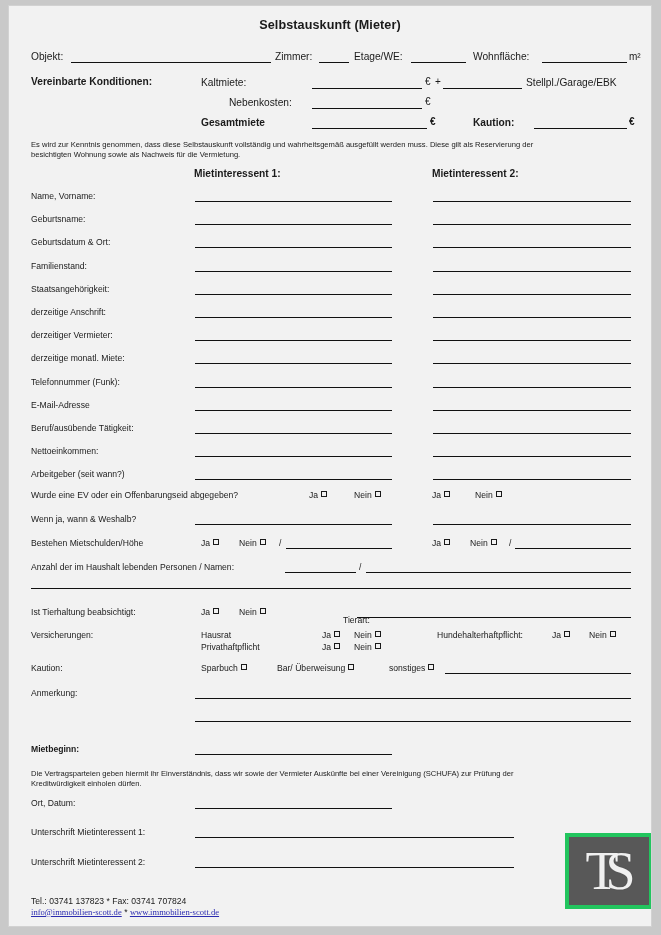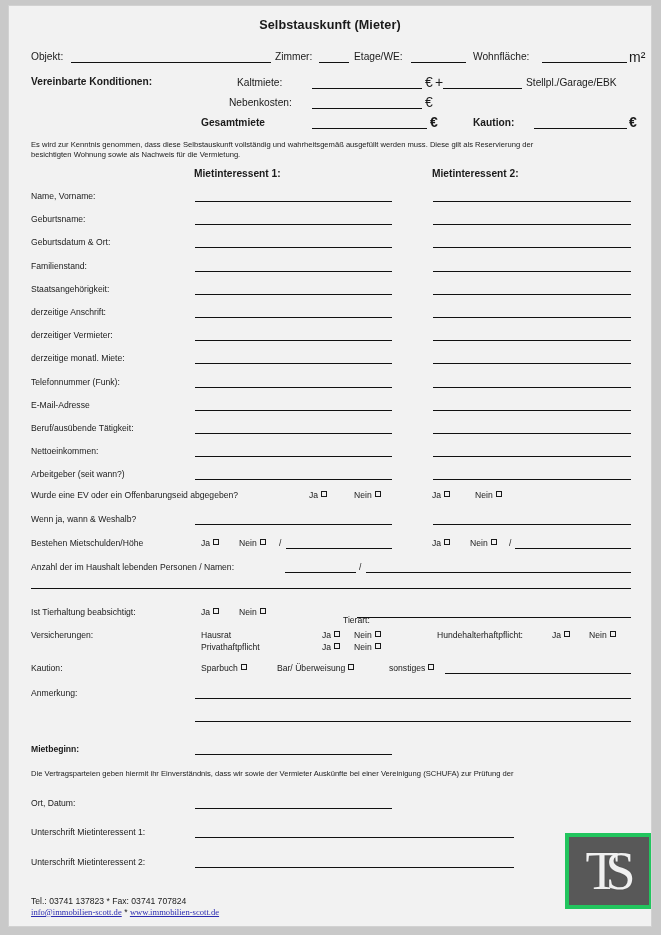--- a/index.html
+++ b/index.html
@@ -23,21 +23,21 @@
     background: #f2f2f2;
     border: 1px solid #d2d2d2;
     box-sizing: border-box;
     overflow: hidden;
   }
   .abs { position: absolute; }
 
   
   .t7  { font-size: 7.6px; line-height: 10px; }
   .t8  { font-size: 8.6px; line-height: 11px; }
-  .t9  { font-size: 14px; line-height: 12px; }
+  .t9  { font-size: 10px; line-height: 12px; }
   .t10 { font-size: 10.2px; line-height: 13px; }
   .bold { font-weight: bold; }
 
   .title {
     width: 100%;
     text-align: center;
     top: 12px;
     left: 0;
     font-size: 12.6px;
     font-weight: bold;
@@ -117,21 +117,21 @@
 
   <div class="abs t10" style="left:345px; top:44px;">Etage/WE:</div>
   <div class="line abs" style="left:402px; top:56px; width:55px;"></div>
 
   <div class="abs t10" style="left:464px; top:44px;">Wohnfläche:</div>
   <div class="line abs" style="left:533px; top:56px; width:85px;"></div>
   <div class="abs t9" style="left:620px; top:45px;">m²</div>
 
   <div class="abs t10 bold" style="left:22px; top:69px;">Vereinbarte Konditionen:</div>
 
-  <div class="abs t10" style="left:192px; top:70px;margin-left:36px;">Kaltmiete:</div>
+  <div class="abs t10" style="left:192px; top:70px;">Kaltmiete:</div>
   <div class="line abs" style="left:303px; top:82px; width:110px;"></div>
   <div class="abs t9" style="left:416px; top:70px;">€</div>
   <div class="abs t9" style="left:426px; top:70px;">+</div>
   <div class="line abs" style="left:434px; top:82px; width:79px;"></div>
   <div class="abs t10" style="left:517px; top:70px;">Stellpl./Garage/EBK</div>
 
   <div class="abs t10" style="left:192px; top:90px;padding-left:28px;">Nebenkosten:</div>
   <div class="line abs" style="left:303px; top:102px; width:110px;"></div>
   <div class="abs t9" style="left:416px; top:90px;">€</div>
 
@@ -245,20 +245,21 @@
   <div class="line abs" style="left:436px; top:667px; width:186px;"></div>
 
   <div class="abs t8" style="left:22px; top:682px;">Anmerkung:</div>
   <div class="line abs" style="left:186px; top:692px; width:436px;"></div>
   <div class="line abs" style="left:186px; top:715px; width:436px;"></div>
 
   <div class="abs t8 bold" style="left:22px; top:738px;">Mietbeginn:</div>
   <div class="line abs" style="left:186px; top:748px; width:197px;"></div>
 
   <div class="abs t7" style="left:22px; top:763px; width:604px;">Die Vertragsparteien geben hiermit ihr Einverständnis, dass wir sowie der Vermieter Auskünfte bei einer Vereinigung (SCHUFA) zur Prüfung der</div>
+  <div class="abs t7" style="left:22px; top:773px; width:604px;">Kreditwürdigkeit einholen dürfen.</div>
 
   <div class="abs t8" style="left:22px; top:792px;">Ort, Datum:</div>
   <div class="line abs" style="left:186px; top:802px; width:197px;"></div>
 
   <div class="abs t8" style="left:22px; top:821px;">Unterschrift Mietinteressent 1:</div>
   <div class="line abs" style="left:186px; top:831px; width:319px;"></div>
 
   <div class="abs t8" style="left:22px; top:851px;">Unterschrift Mietinteressent 2:</div>
   <div class="line abs" style="left:186px; top:861px; width:319px;"></div>
 

